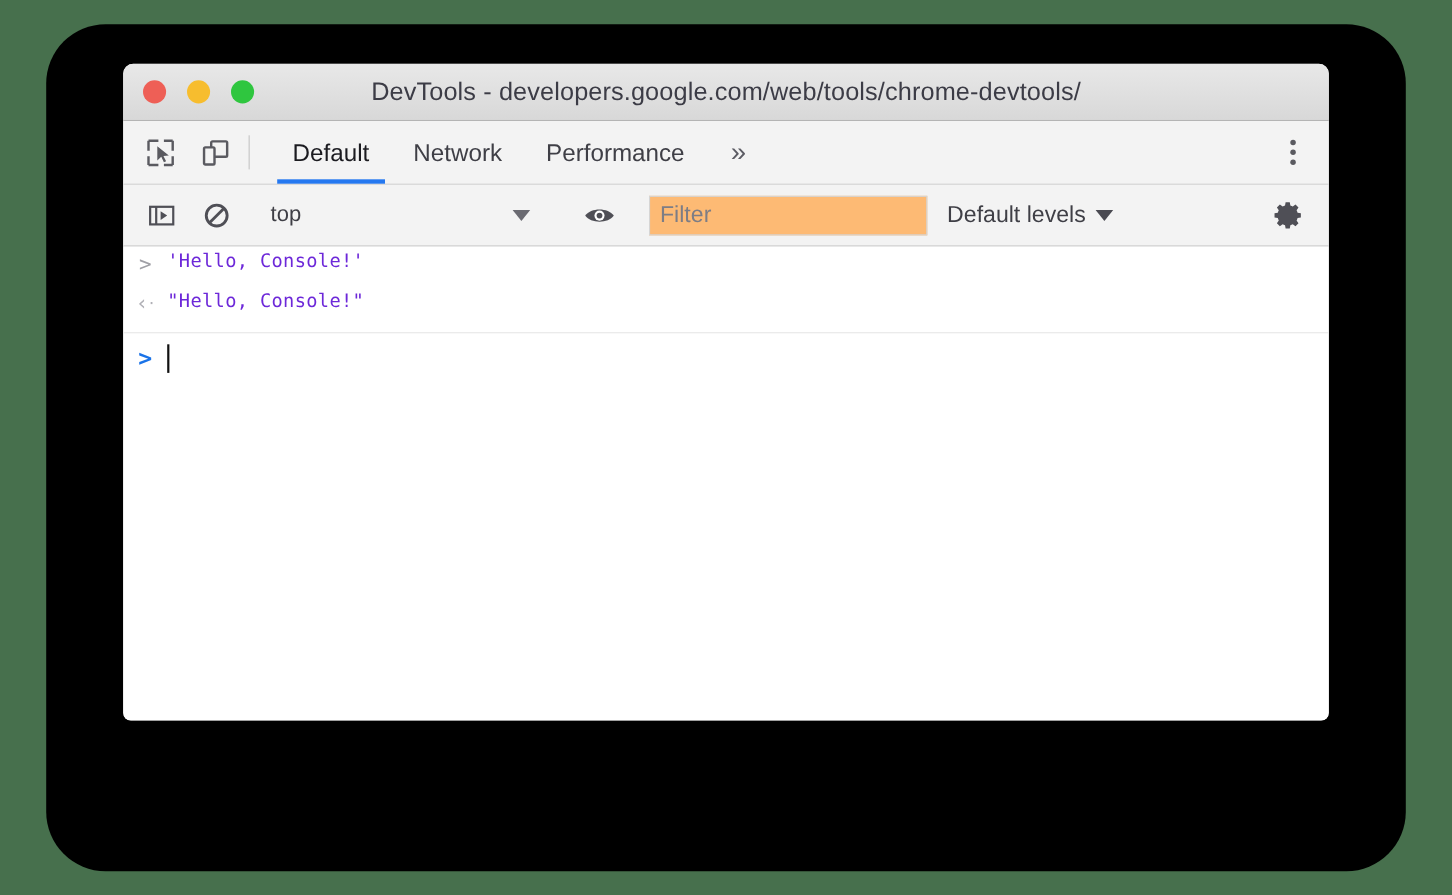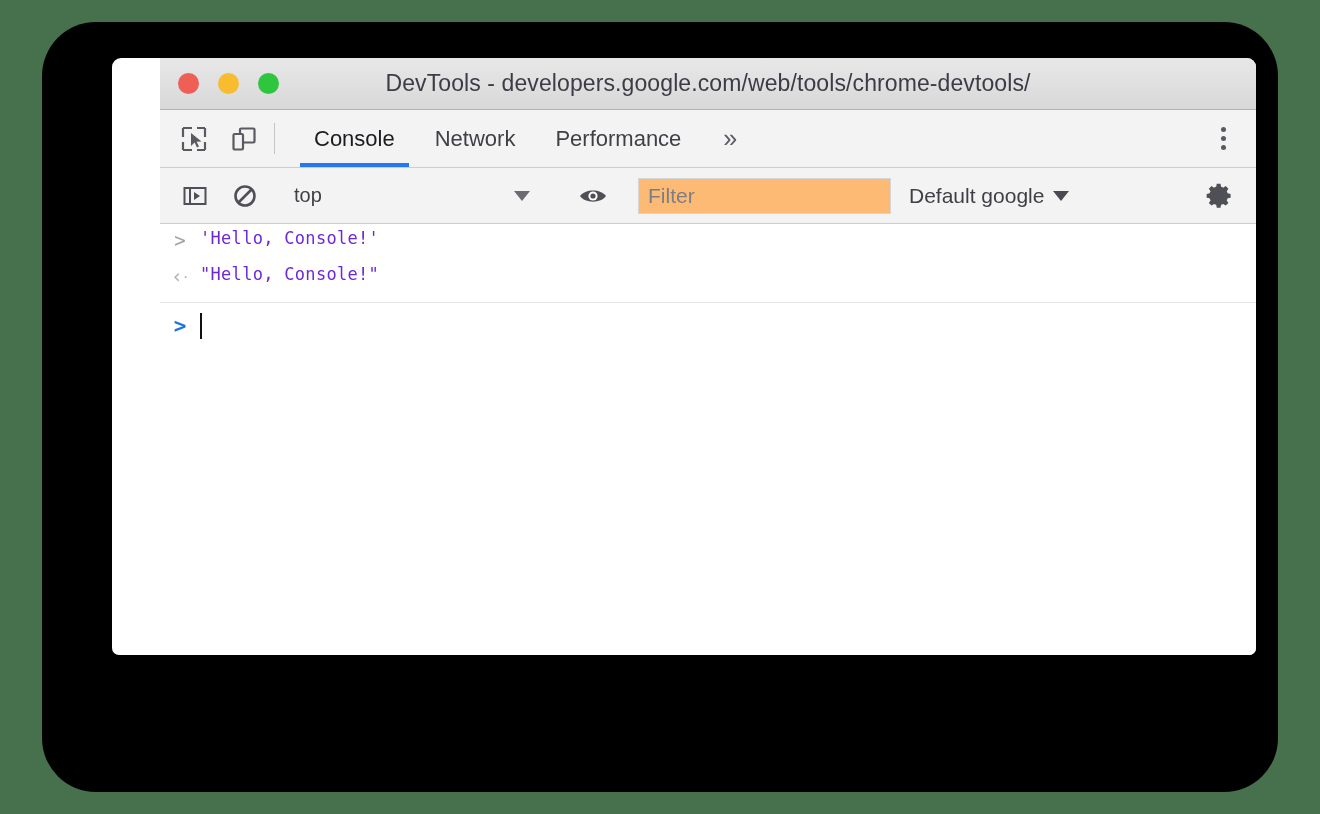--- a/index.html
+++ b/index.html
@@ -31,21 +31,20 @@
     position: absolute;
     left: 112px;
     top: 58px;
     width: 1096px;
     height: 597px;
     background: #ffffff;
     border-radius: 9px 9px 7px 7px;
     overflow: hidden;
     display: flex;
     flex-direction: column;
-    padding-left: 48px;
   }
 
   
   .titlebar {
     height: 51px;
     flex: 0 0 51px;
     background: linear-gradient(to bottom, #e8e8e8 0%, #d8d8d8 100%);
     border-bottom: 1px solid #b4b4b4;
     display: flex;
     align-items: center;
@@ -321,21 +320,21 @@
       <div class="tb-icon">
         <svg width="26" height="26" viewBox="0 0 26 26">
           <rect x="9" y="2.5" width="14.5" height="14" rx="1.2" stroke="#5a5a60" stroke-width="2.2" fill="none"></rect>
           <rect x="2.5" y="8" width="9.5" height="15.5" rx="1.2" stroke="#5a5a60" stroke-width="2.2" fill="#f3f3f3"></rect>
         </svg>
       </div>
     </div>
     <div class="vsep"></div>
     <div class="tabs">
       <div class="tab active">
-        <span>Console</span>
+        <span>Default</span>
       </div>
       <div class="tab">
         <span>Network</span>
       </div>
       <div class="tab">
         <span>Performance</span>
       </div>
       <div class="tab-more">»</div>
     </div>
     <div class="tb-right">
@@ -371,21 +370,21 @@
     <div class="cb-icon">
       <svg width="30" height="22" viewBox="0 0 30 22">
         <path d="M2 11 C7 3.5, 23 3.5, 28 11 C23 18.5, 7 18.5, 2 11 Z" fill="#4f4f56"></path>
         <circle cx="15" cy="11" r="4.6" fill="#ffffff"></circle>
         <circle cx="15" cy="11" r="2.6" fill="#4f4f56"></circle>
       </svg>
     </div>
     <div class="vsep"></div>
     <input class="filter-input" type="text" placeholder="Filter" style="">
     <div class="levels">
-      <span>Default google</span>
+      <span>Default levels</span>
       <span class="caret2"></span>
     </div>
     <div class="cb-right">
       <div class="vsep"></div>
       <div class="cb-icon" style="margin-right:18px">
         <svg width="30" height="30" viewBox="0 0 30 30">
           <path fill="#4f4f56" d="M15 9.6a5.4 5.4 0 100 10.8 5.4 5.4 0 000-10.8zm0 8.1a2.7 2.7 0 110-5.4 2.7 2.7 0 010 5.4z"></path>
           <path fill="#4f4f56" d="M27 17.1v-4.2l-3.3-.6a9.3 9.3 0 00-1-2.4l1.9-2.8-3-3-2.8 1.9a9.3 9.3 0 00-2.4-1L15.8 1.7h-4.2l-.6 3.3a9.3 9.3 0 00-2.4 1L5.8 4.1l-3 3 1.9 2.8a9.3 9.3 0 00-1 2.4L.4 12.9v4.2l3.3.6a9.3 9.3 0 001 2.4l-1.9 2.8 3 3 2.8-1.9a9.3 9.3 0 002.4 1l.6 3.3h4.2l.6-3.3a9.3 9.3 0 002.4-1l2.8 1.9 3-3-1.9-2.8a9.3 9.3 0 001-2.4z" transform="translate(1.3,1.3) scale(0.9)"></path>
         </svg>
       </div>

